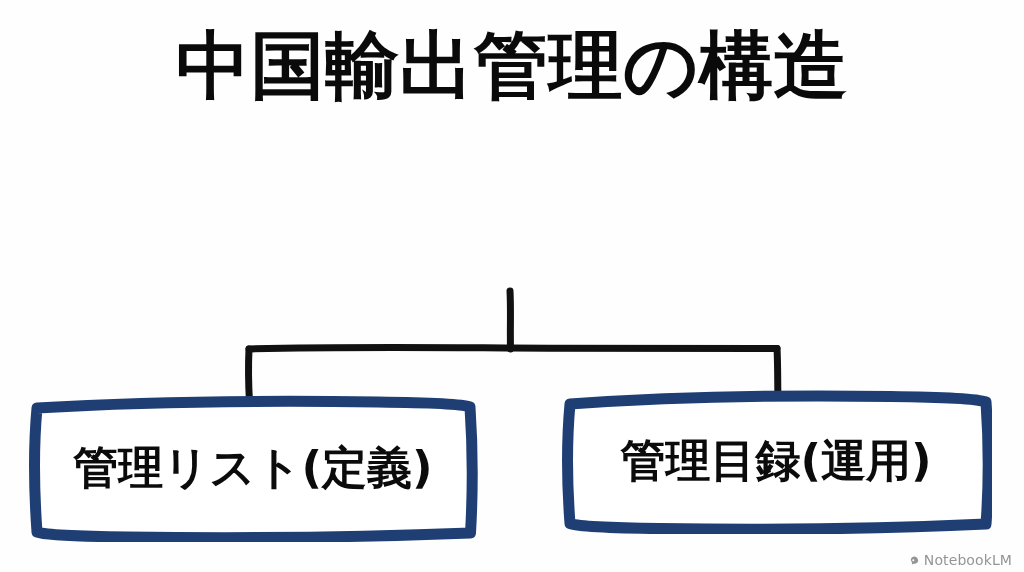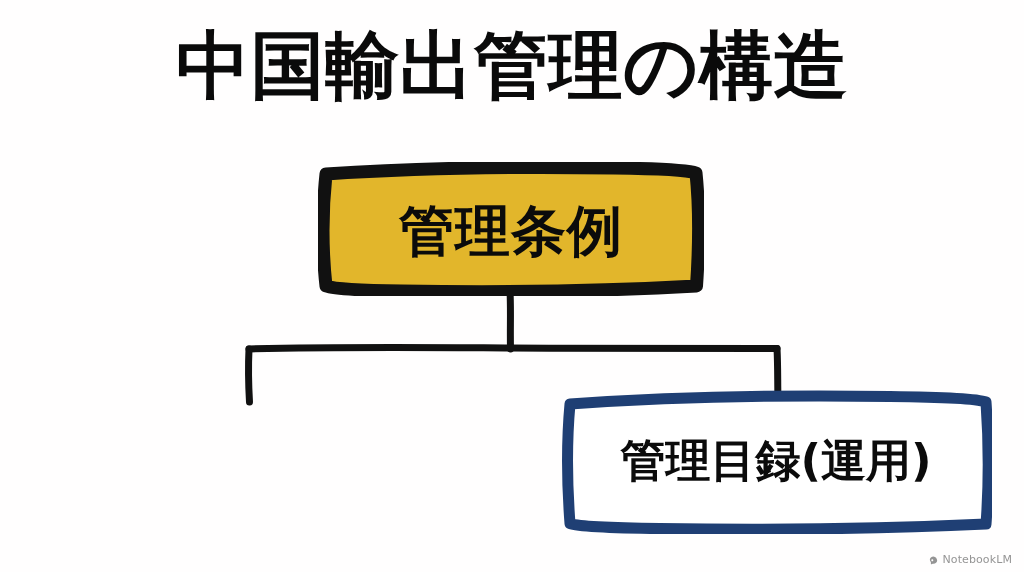--- a/index.html
+++ b/index.html
@@ -124,21 +124,21 @@
     opacity: 0.72;
   }
 
   .watermark-icon {
     display: block;
     width: 11px;
     height: 11px;
   }
 
   .watermark-text {
-    font-size: 11px;
+    font-size: 14px;
     line-height: 12px;
     color: #6c6c6c;
     font-family: "DejaVu Sans", "Liberation Sans", sans-serif;
     letter-spacing: 0.1px;
     white-space: nowrap;
   }
 </style>
 </head>
 <body>
 
@@ -152,30 +152,30 @@
       <path d="M510,291 C511,310 510,330 510.5,349"></path>
 
       <path d="M249,349 C340,346.5 430,347.5 510.5,348 C600,348.5 690,347.5 777,348.5"></path>
 
       <path d="M249,349 C248,370 248.5,385 249.5,402"></path>
 
       <path d="M777,348.5 C778,368 777.5,383 778,399"></path>
     </g>
   </svg>
 
-  <div class="node node-root">
-    <svg class="box-shape" viewBox="0 0 386 134" preserveAspectRatio="none" xmlns="http://www.w3.org/2000/svg">
-      <path d="M8,12 C96,6 200,4.5 296,6 C334,6.5 370,8 378,11
-               C381,40 381.5,80 378.5,124
-               C290,129 180,130.5 84,129 C50,128.5 16,127 8,124
-               C4.5,92 4,50 8,12 Z" fill="#e2b62b" stroke="#111111" stroke-width="13" stroke-linejoin="round"></path>
+
+  <div class="node node-child node-left">
+    <svg class="box-shape" viewBox="0 0 450 148" preserveAspectRatio="none" xmlns="http://www.w3.org/2000/svg">
+      <path d="M9,14 C110,8 240,6.5 350,8 C394,8.5 434,10 442,13
+               C444.5,50 445,96 442.5,139
+               C340,143 210,144.5 100,143 C56,142.5 17,141 9,138
+               C6,96 5.5,52 9,14 Z" fill="#ffffff" stroke="#1f3f74" stroke-width="11" stroke-linejoin="round"></path>
     </svg>
-    <span class="node-label">管理条例</span>
+    <span class="node-label">管理リスト(定義)</span>
   </div>
-
 
   <div class="node node-child node-right">
     <svg class="box-shape" viewBox="0 0 432 146" preserveAspectRatio="none" xmlns="http://www.w3.org/2000/svg">
       <path d="M10,16 C110,9 230,7 330,8.5 C378,9 418,11 426,14
                C428.5,50 429,96 426,136
                C330,140.5 200,142 100,140.5 C58,140 18,138.5 10,135.5
                C7,96 6.5,54 10,16 Z" fill="#ffffff" stroke="#1f3f74" stroke-width="11" stroke-linejoin="round"></path>
     </svg>
     <span class="node-label">管理目録(運用)</span>
   </div>

